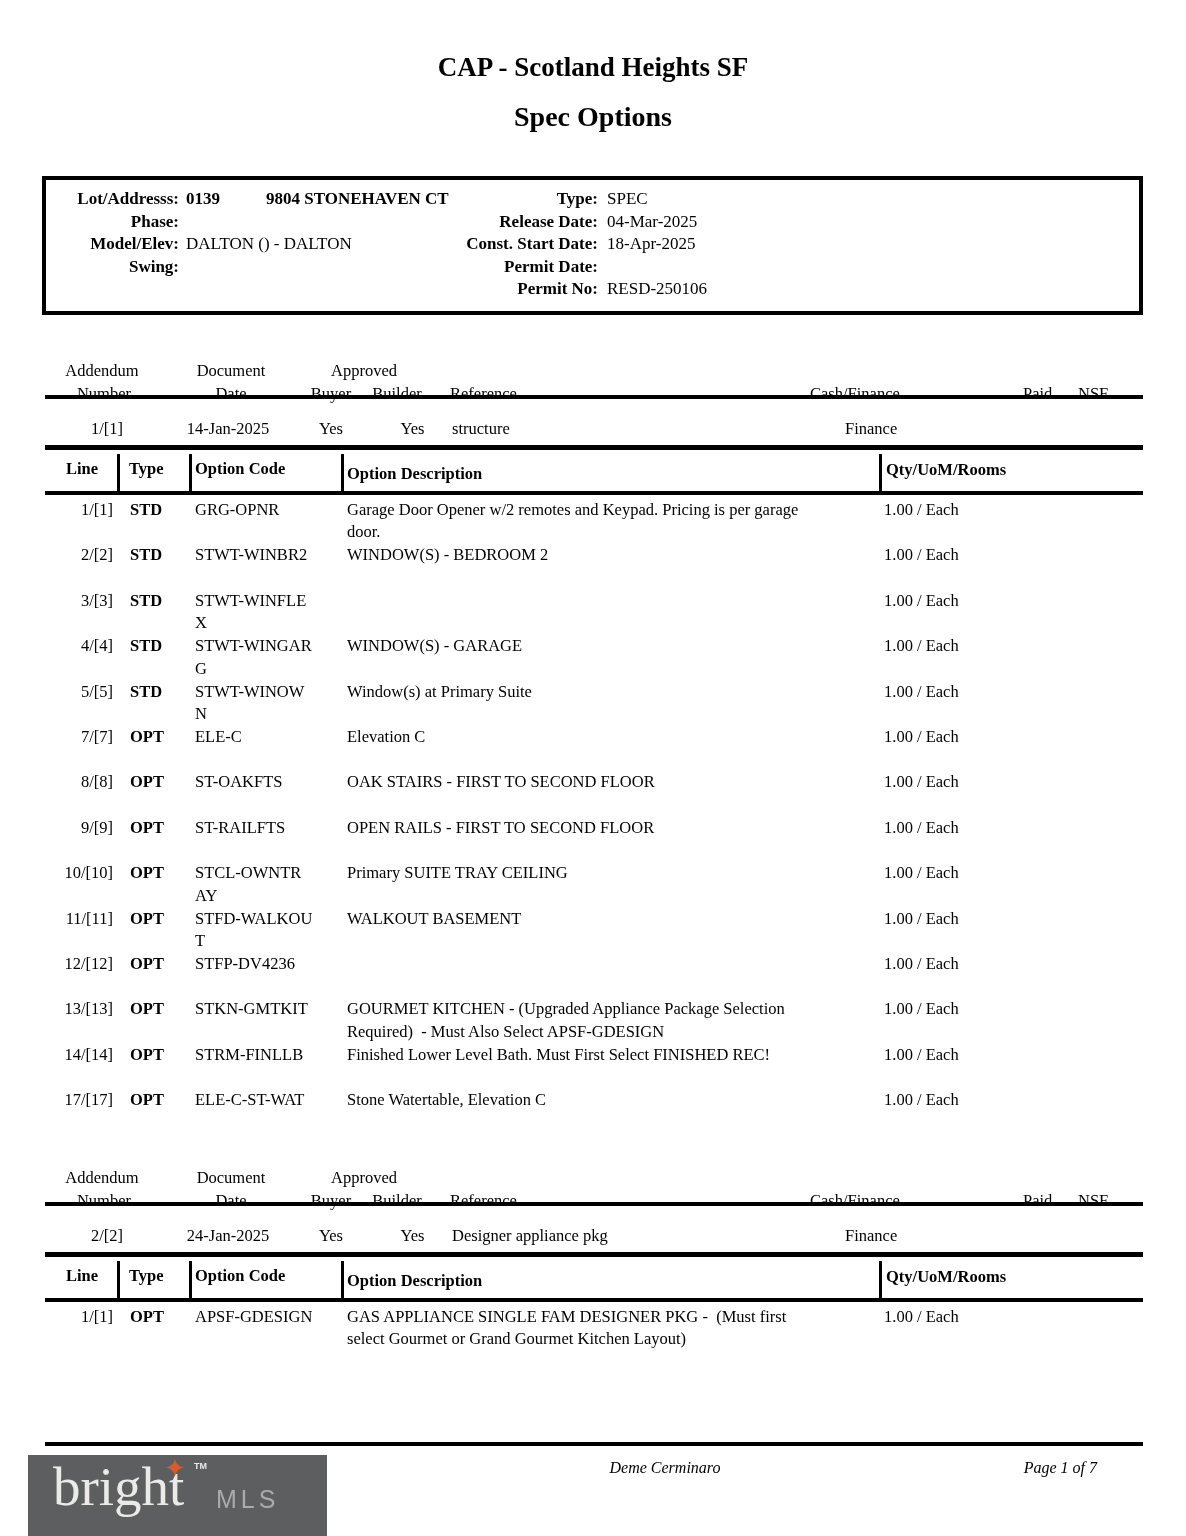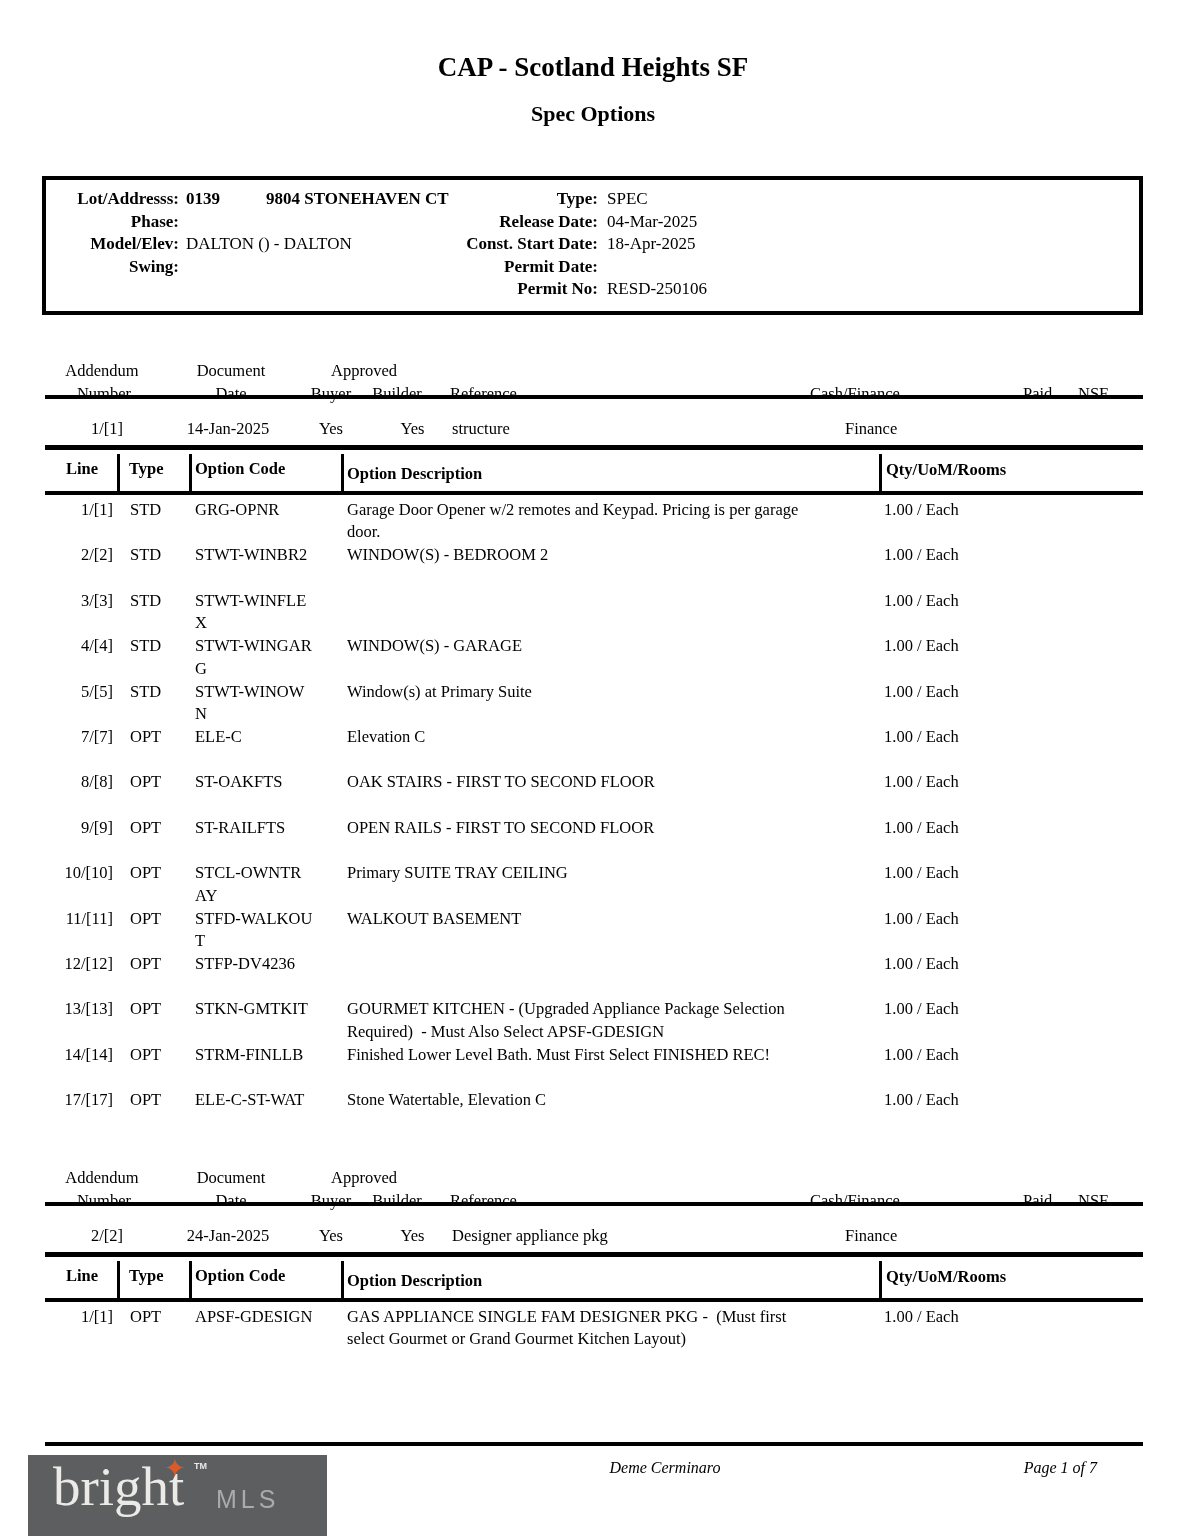--- a/index.html
+++ b/index.html
@@ -2,21 +2,21 @@
 <html><head>
 <meta charset="utf-8">
 <style>
   html,body{margin:0;padding:0;background:#fff;}
   .page{position:relative;width:1186px;height:1536px;background:#ffffff;
         font-family:"Liberation Serif",serif;color:#000;overflow:hidden;}
 
   .doc-title{position:absolute;top:52px;left:0;width:1186px;text-align:center;
              font-size:27px;font-weight:bold;}
   .doc-subtitle{position:absolute;top:101px;left:0;width:1186px;text-align:center;
-                font-size:22px;font-weight:bold;}
+                font-size:28px;font-weight:bold;}
 
   
   .info-box{position:absolute;left:42px;top:176px;width:1093px;height:131px;
             border:4px solid #000;font-size:17px;}
   .ib{position:absolute;line-height:22.5px;white-space:pre;}
   .ib-l-label{left:0;width:133px;text-align:right;font-weight:bold;}
   .ib-l-val{left:140px;}
   .ib-l-val2{left:220px;}
   .ib-r-label{left:330px;width:222px;text-align:right;font-weight:bold;}
   .ib-r-val{left:561px;}
@@ -32,21 +32,21 @@
   .rule.r1{height:4px;}
   .rule.r2{height:5px;}
   .rule.r3{height:4px;}
   .vbar{position:absolute;width:3px;background:#000;top:102px;height:38px;}
   .ih{position:absolute;font-weight:bold;white-space:pre;}
 
   .items{position:absolute;top:147px;left:0;width:1186px;}
   .item{position:relative;height:45.4px;}
   .item span{position:absolute;top:0;line-height:22.4px;font-size:16.5px;}
   .c-line{left:40px;width:73px;text-align:right;}
-  .c-type{left:130px;}
+  .c-type{left:130px;font-weight:bold;}
   .c-code{left:195px;width:118px;word-break:break-all;}
   .c-desc{left:347px;width:460px;white-space:pre-wrap;}
   .c-qty{left:884px;}
 
   
   .footer-rule{position:absolute;top:1442px;left:45px;width:1098px;height:4px;background:#000;}
   .logo{position:absolute;left:0;top:1455px;width:299px;height:81px;margin-left:28px;}
   .logo-bright{position:absolute;left:25px;top:2px;font-family:"Liberation Serif",serif;
                font-size:55px;line-height:60px;letter-spacing:0px;}
   .logo-star{position:absolute;left:136px;top:-2px;font-size:26px;}

